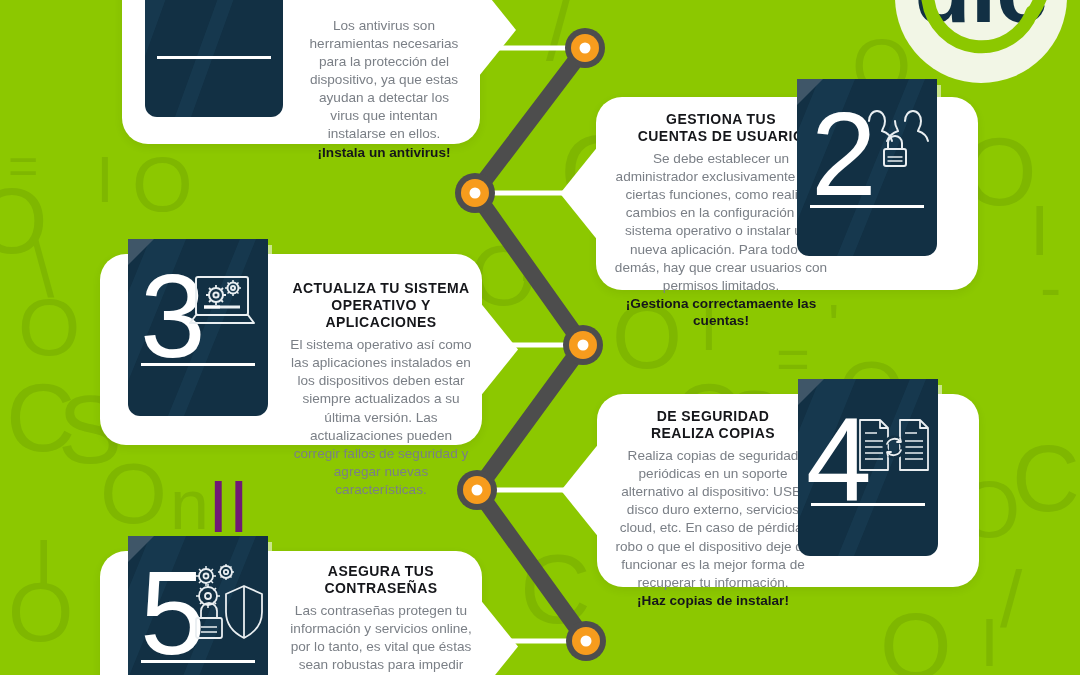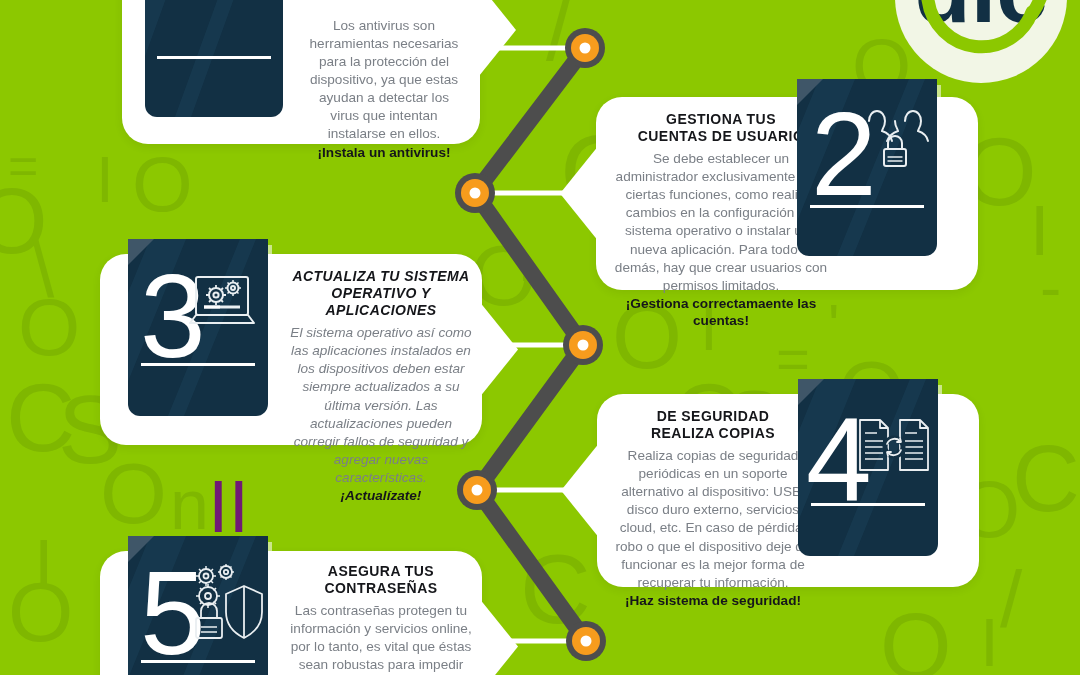--- a/index.html
+++ b/index.html
@@ -214,27 +214,26 @@
           <path d="M29 54 v-6 a7 7 0 0 1 14 0 v6"></path>
           <path d="M29 62 l14 0 M29 66 l14 0" stroke-width="1.4"></path>
         </g>
       </svg>
       <div class="baseline" style="bottom:48px;"></div>
     </div>
   </div>
 
   <div class="card">
     <div class="bubble left" style="left:100px;top:254px;width:382px;height:191px;">
-      <div style="position:absolute;left:188px;top:14px;width:186px;font-style:italic;">
+      <div style="position:absolute;left:188px;top:26px;width:186px;">
         <div class="ctitle">
           <div>ACTUALIZA TU SISTEMA</div>
           <div>OPERATIVO Y APLICACIONES</div>
         </div>
         <div class="cbody">El sistema operativo así como las aplicaciones instalados en los dispositivos deben estar siempre actualizados a su última versión. Las actualizaciones pueden corregir fallos de seguridad y agregar nuevas características.</div>
-        <div class="ccall">¡Actualízate!</div>
       </div>
     </div>
     <div class="panel" style="left:128px;top:239px;width:140px;height:177px;">
       <svg class="stripes" viewBox="0 0 140 177" preserveAspectRatio="none">
         <g fill="#1b4158" opacity=".55">
           <polygon points="-50,177 22,0 58,0 -14,177"></polygon>
           <polygon points="40,177 112,0 128,0 56,177"></polygon>
         </g>
       </svg>
       <div class="dogear"></div>
@@ -262,21 +261,21 @@
   </div>
 
   <div class="card">
     <div class="bubble right" style="left:597px;top:394px;width:382px;height:193px;">
       <div style="position:absolute;left:12px;top:14px;width:208px;">
         <div class="ctitle">
           <div>DE SEGURIDAD</div>
           <div>REALIZA COPIAS</div>
         </div>
         <div class="cbody">Realiza copias de seguridad periódicas en un soporte alternativo al dispositivo: USB, disco duro externo,  servicios cloud, etc. En caso de pérdida, robo o que el dispositivo deje de funcionar es la mejor forma de recuperar tu información.</div>
-        <div class="ccall">¡Haz sistema de seguridad!</div>
+        <div class="ccall">¡Haz copias de instalar!</div>
       </div>
     </div>
     <div class="panel" style="left:798px;top:379px;width:140px;height:177px;">
       <svg class="stripes" viewBox="0 0 140 177" preserveAspectRatio="none">
         <g fill="#1b4158" opacity=".55">
           <polygon points="-50,177 22,0 58,0 -14,177"></polygon>
           <polygon points="40,177 112,0 128,0 56,177"></polygon>
         </g>
       </svg>
       <div class="dogear"></div>

